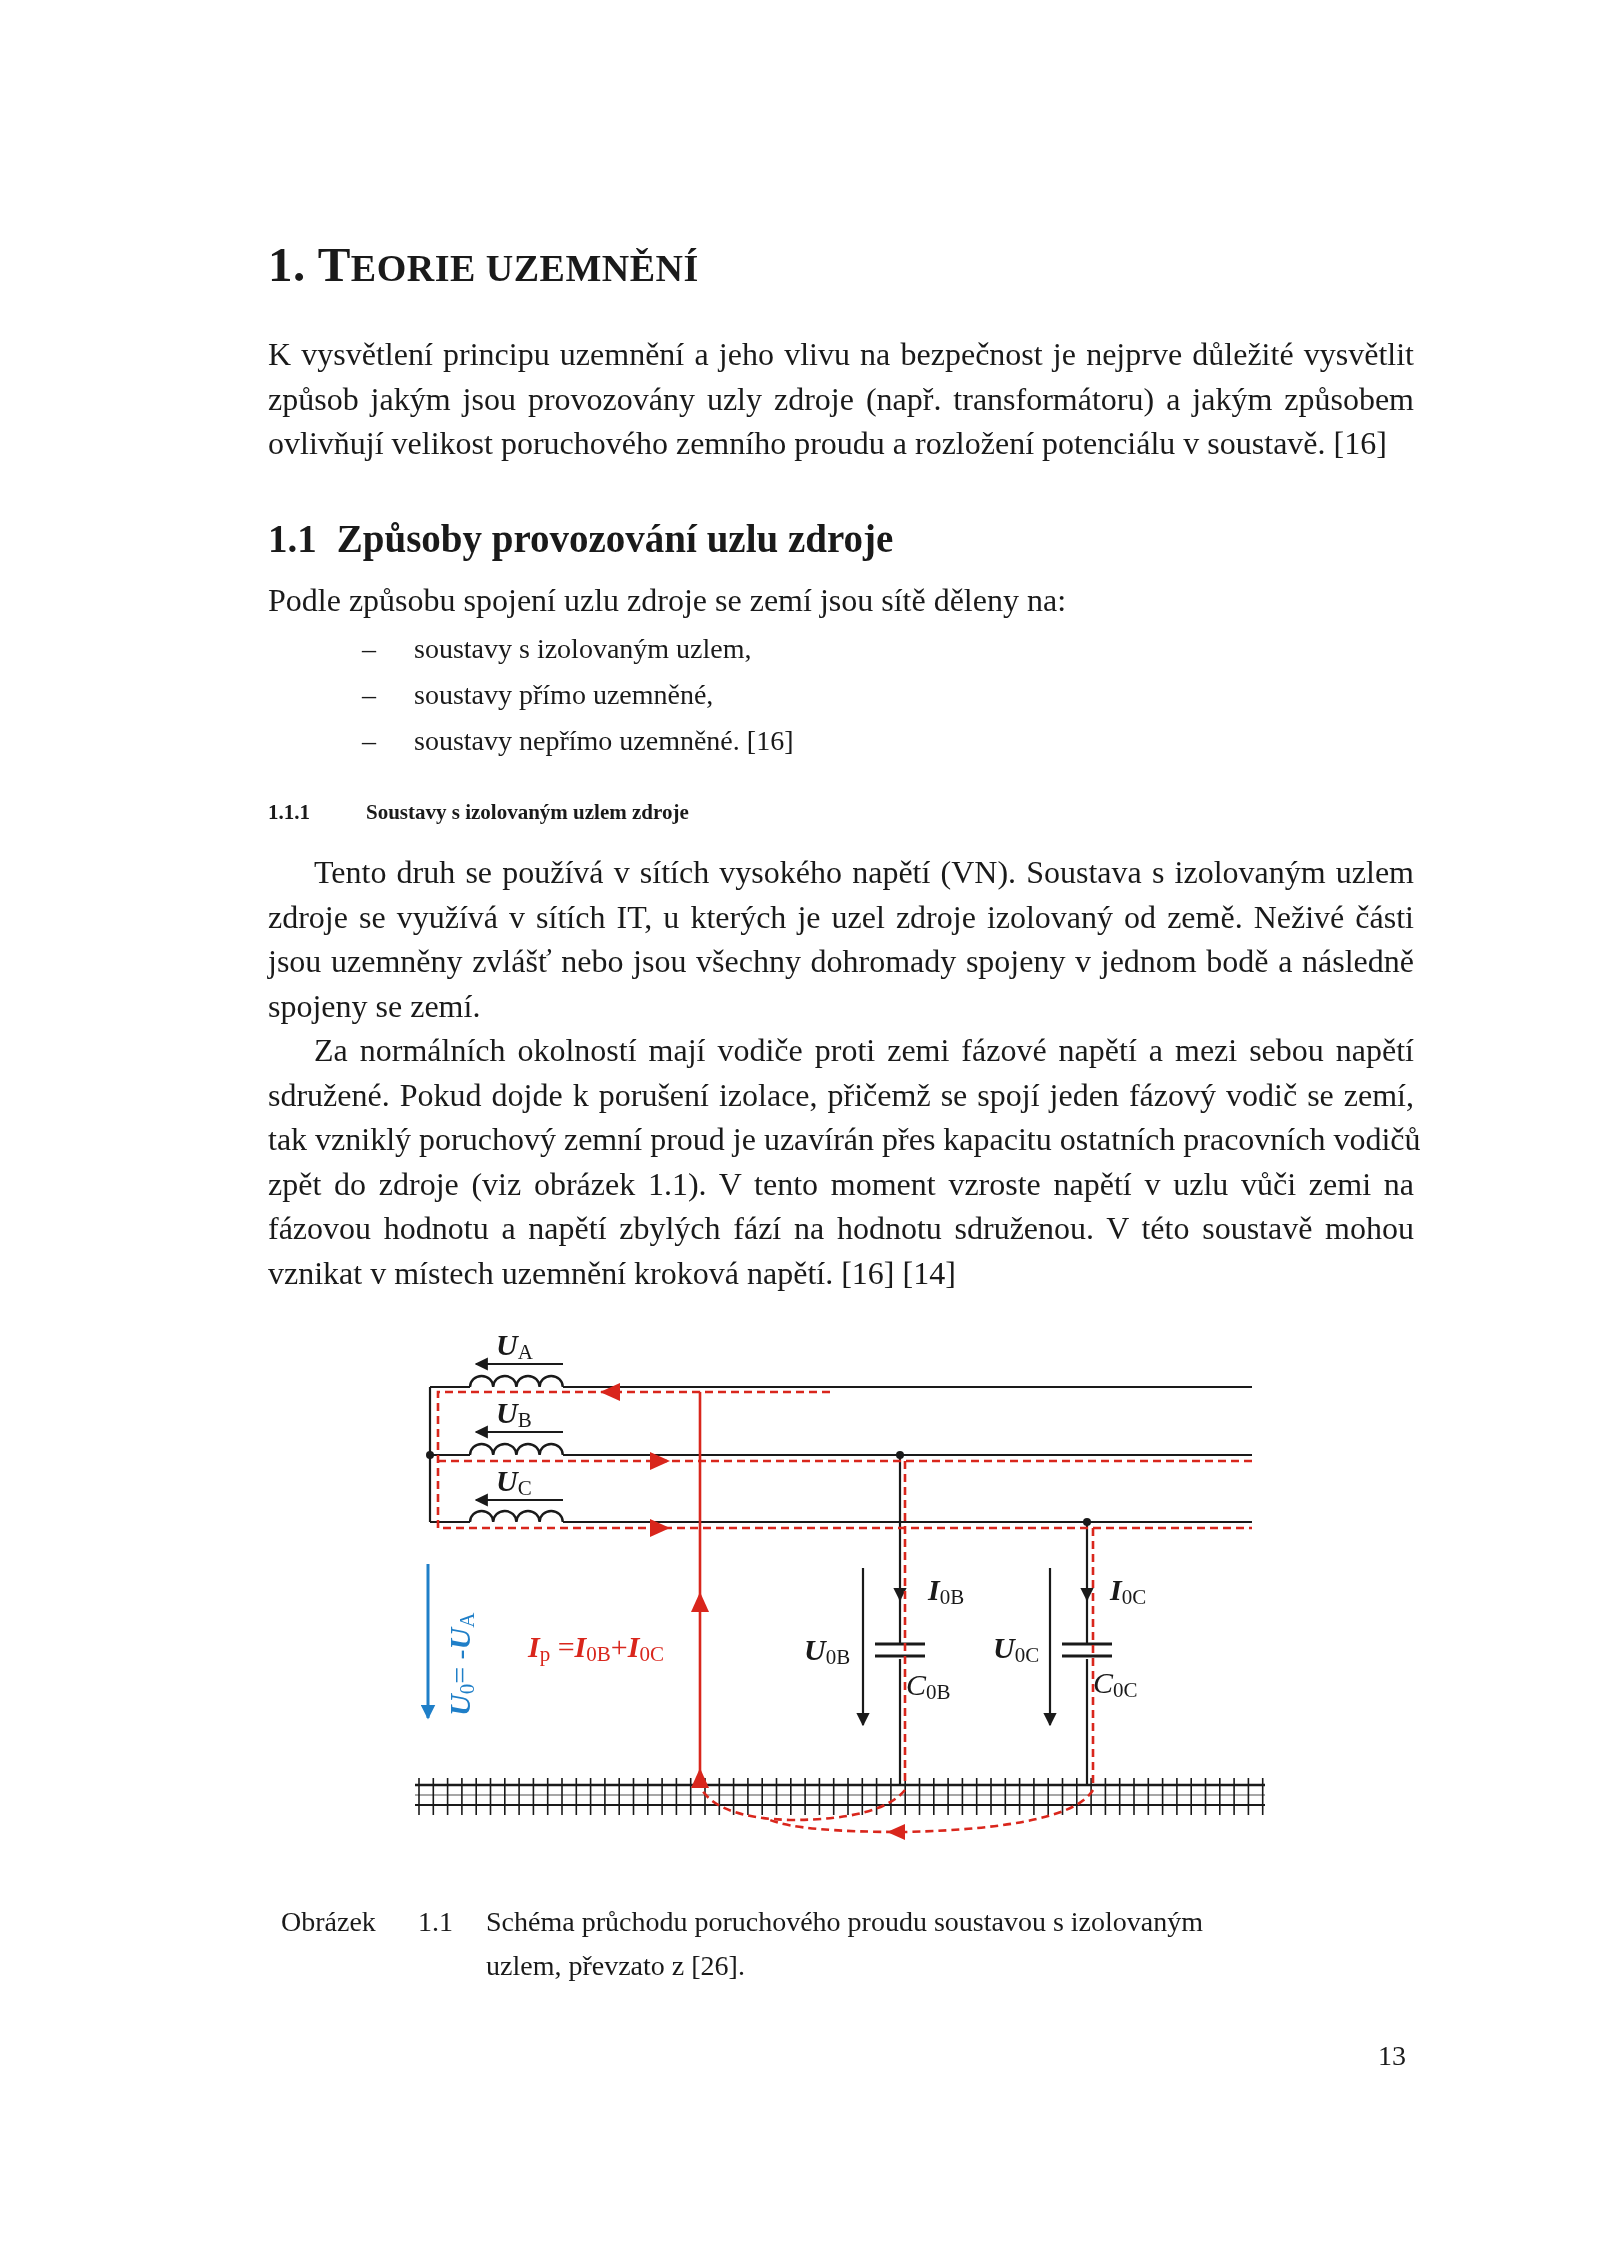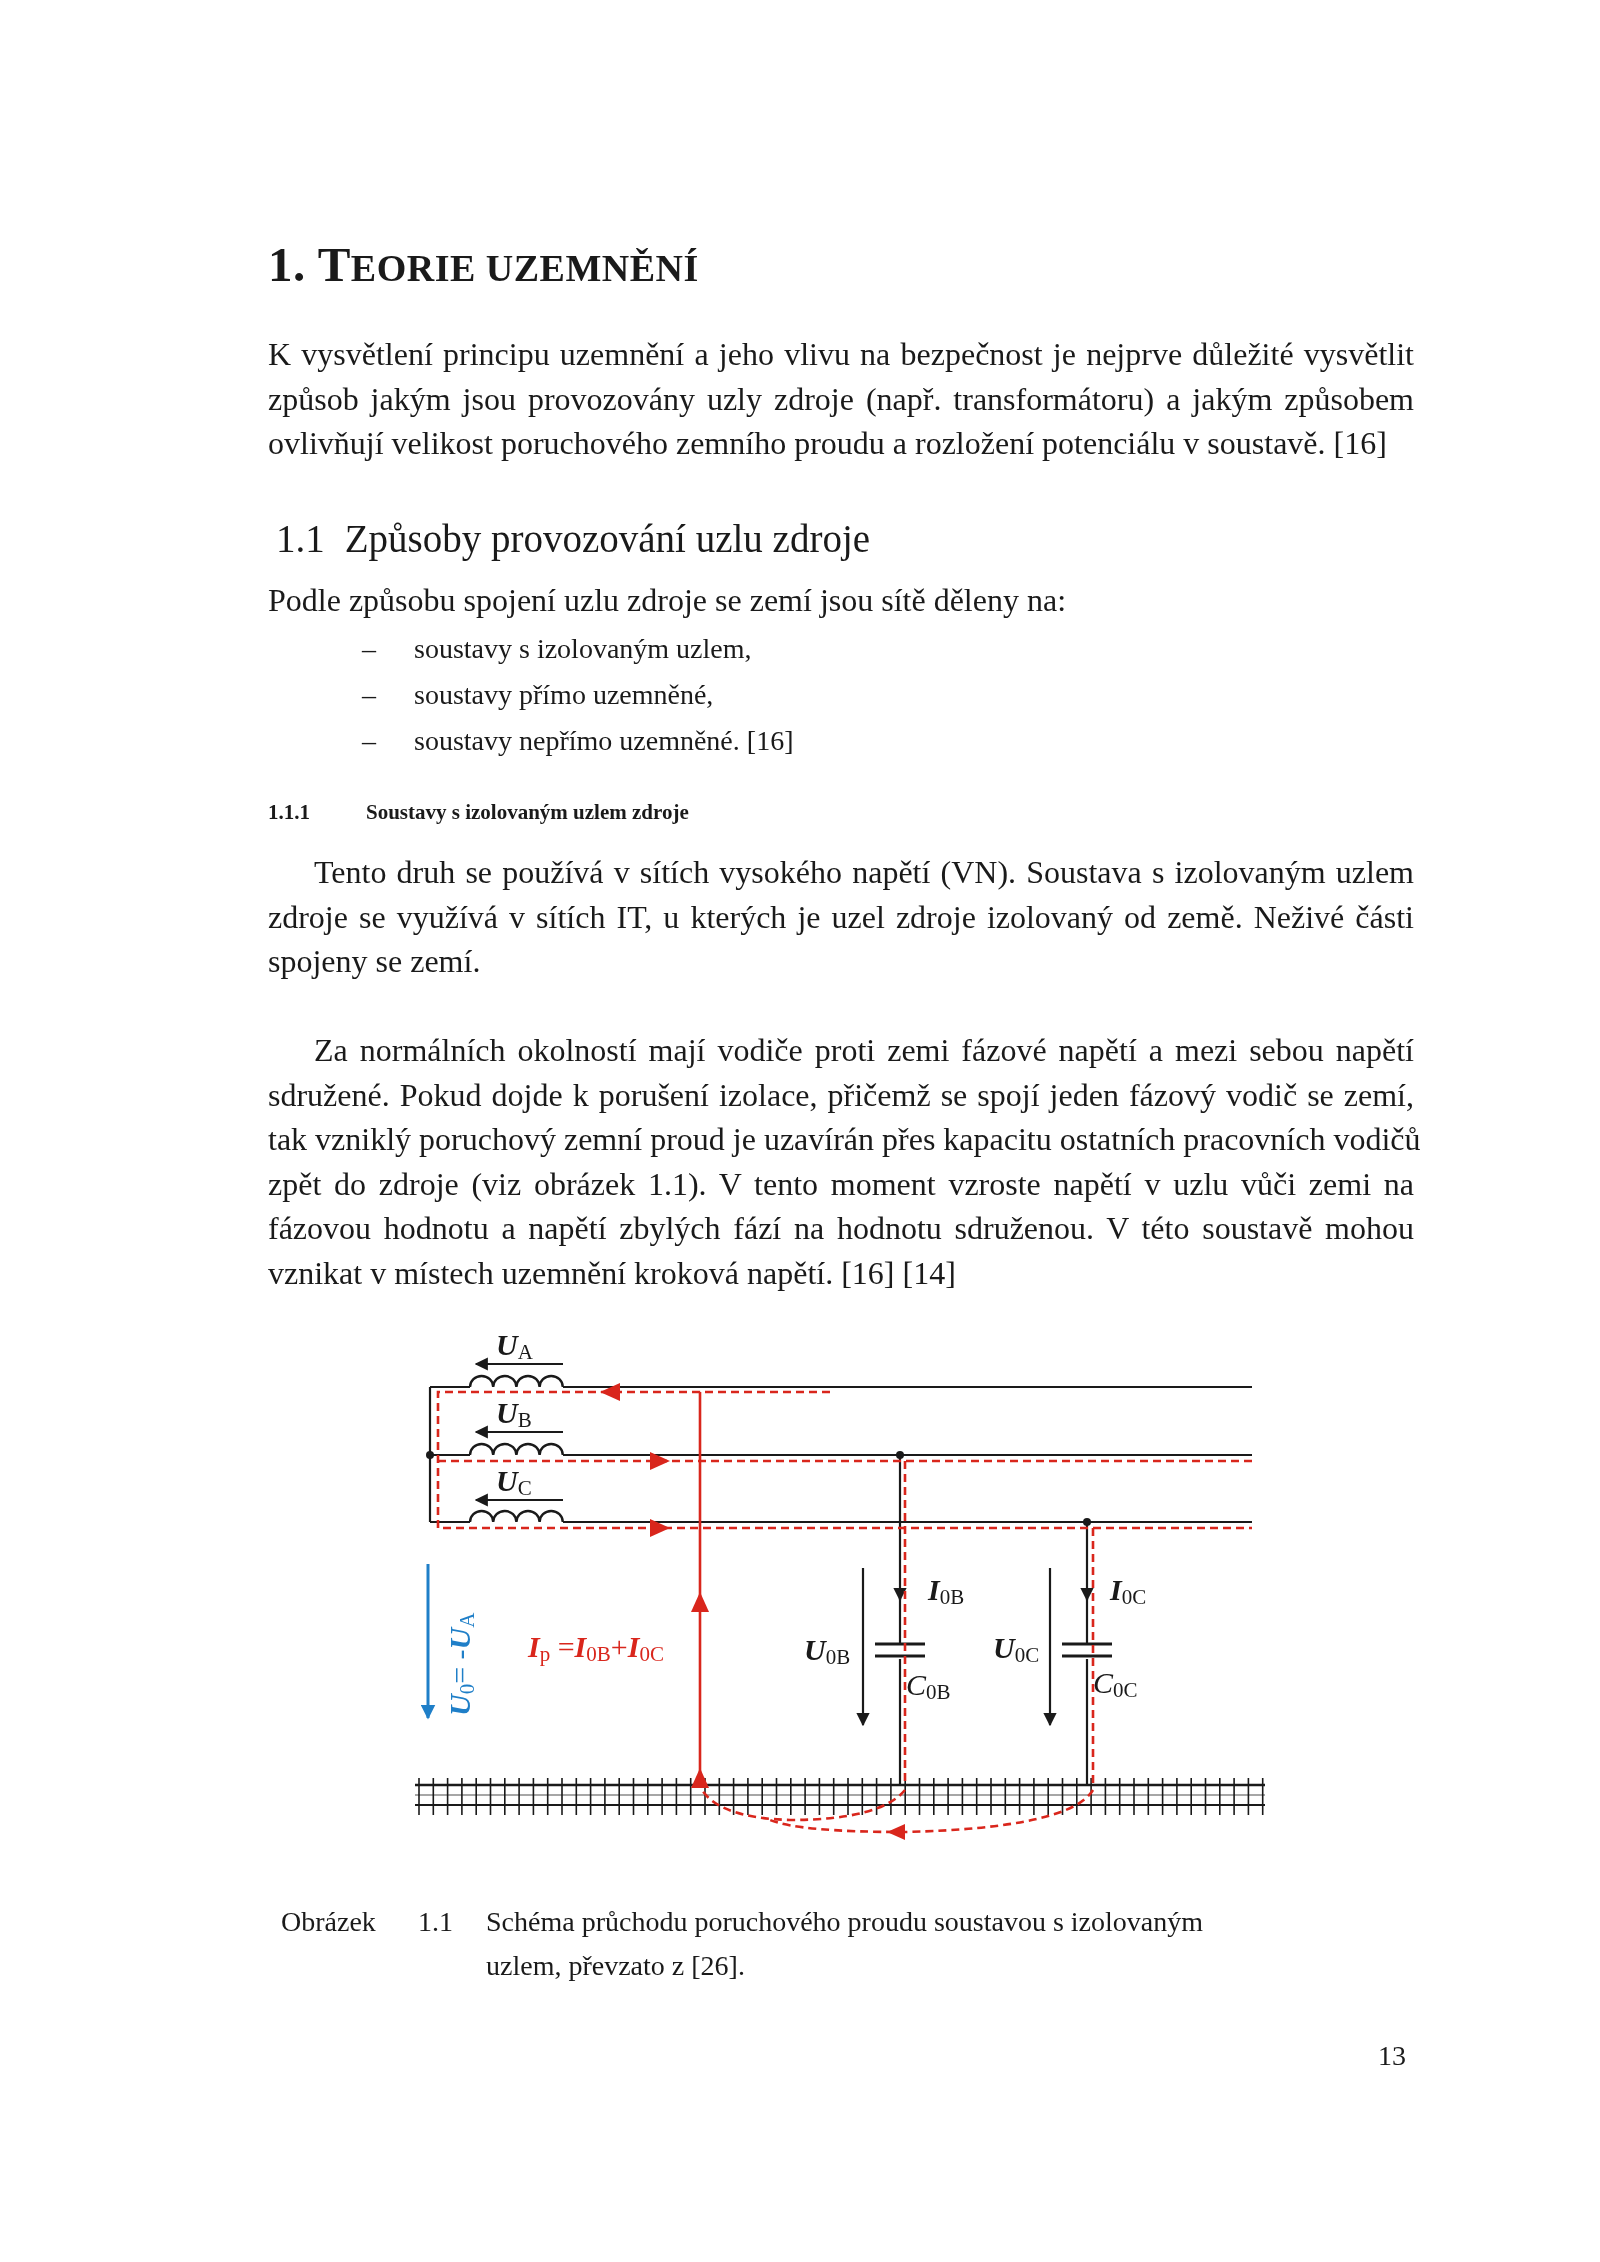--- a/index.html
+++ b/index.html
@@ -6,21 +6,21 @@
   body { width: 1600px; height: 2262px; position: relative; overflow: hidden;
          font-family: "Liberation Serif", serif; color: #1a1a1a; }
   .abs { position: absolute; }
   .h1 { left: 268px; top: 236px; font-size: 49px; font-weight: bold; letter-spacing: 0.5px; white-space: nowrap; text-align: center; }
   .h1 .sc-big { font-size: 49px; }
   .h1 .sc { font-size: 38px; }
   .para { left: 268px; width: 1146px; font-size: 32px; line-height: 44.5px; text-align: justify; text-align-last: left; }
   .para .line { display: block; white-space: nowrap; text-align: justify; text-align-last: justify; }
   .para .line.last { text-align-last: left; }
   .indent { padding-left: 46px; }
-  .h2 { left: 268px; top: 516px; font-size: 39px; font-weight: normal; white-space: nowrap; margin-left: 8px; }
+  .h2 { left: 268px; top: 516px; font-size: 39px; font-weight: bold; white-space: nowrap; }
   .h2 .num { margin-right: 20px; }
   .list { left: 268px; top: 620px; font-size: 28px; line-height: 46px; }
   .list .item { display: flex; padding-left: 94px; white-space: nowrap; }
   .list .dash { width: 52px; }
   .h3 { left: 268px; top: 800px; font-size: 21px; font-weight: bold; white-space: nowrap; }
   .h3 .num { display: inline-block; width: 98px; }
   .caption { left: 281px; top: 1900px; font-size: 28px; line-height: 44px; }
   .caption .row { display: flex; white-space: nowrap; }
   .caption .lbl { width: 137px; }
   .caption .cnum { width: 68px; }
@@ -64,20 +64,21 @@
   </div>
 </div>
 
 <div class="abs h3">
   <span class="num">1.1.1</span><span>Soustavy s izolovaným uzlem zdroje</span>
 </div>
 
 <div class="abs para" style="top:850px;">
   <span class="line indent">Tento druh se používá v sítích vysokého napětí (VN). Soustava s izolovaným uzlem</span>
   <span class="line">zdroje se využívá v sítích IT, u kterých je uzel zdroje izolovaný od země. Neživé části</span>
+  <span class="line">jsou uzemněny zvlášť nebo jsou všechny dohromady spojeny v jednom bodě a následně</span>
   <span class="line last">spojeny se zemí.</span>
 </div>
 
 <div class="abs para" style="top:1028px;">
   <span class="line indent">Za normálních okolností mají vodiče proti zemi fázové napětí a mezi sebou napětí</span>
   <span class="line">sdružené. Pokud dojde k porušení izolace, přičemž se spojí jeden fázový vodič se zemí,</span>
   <span class="line">tak vzniklý poruchový zemní proud je uzavírán přes kapacitu ostatních pracovních vodičů</span>
   <span class="line">zpět do zdroje (viz obrázek 1.1). V tento moment vzroste napětí v uzlu vůči zemi na</span>
   <span class="line">fázovou hodnotu a napětí zbylých fází na hodnotu sdruženou. V této soustavě mohou</span>
   <span class="line last">vznikat v místech uzemnění kroková napětí. [16] [14]</span>

